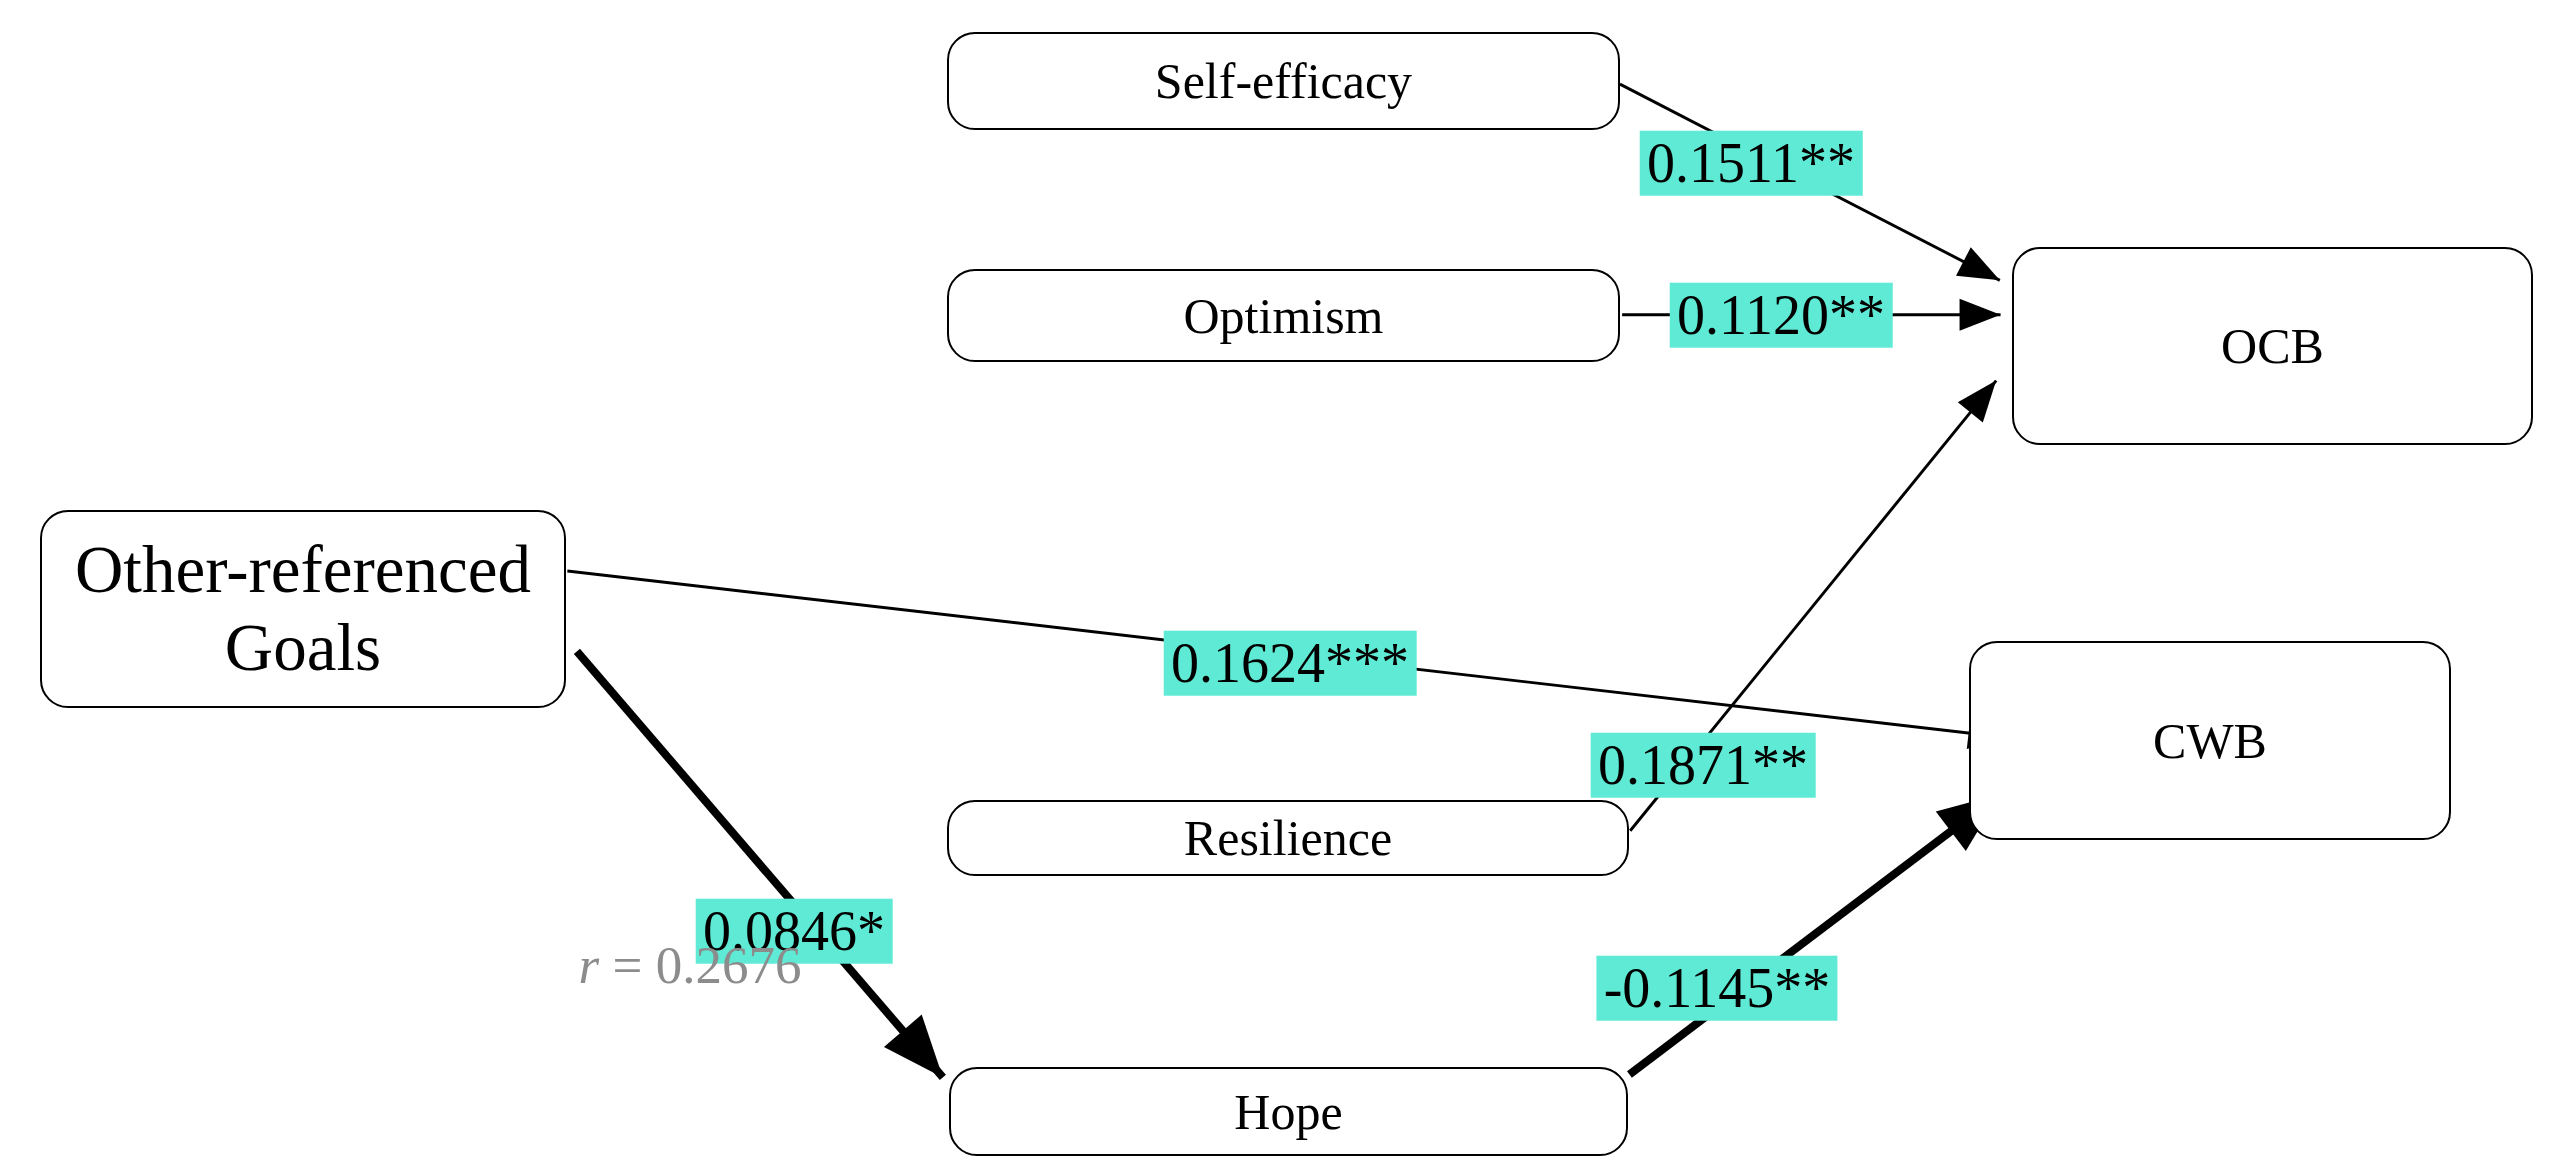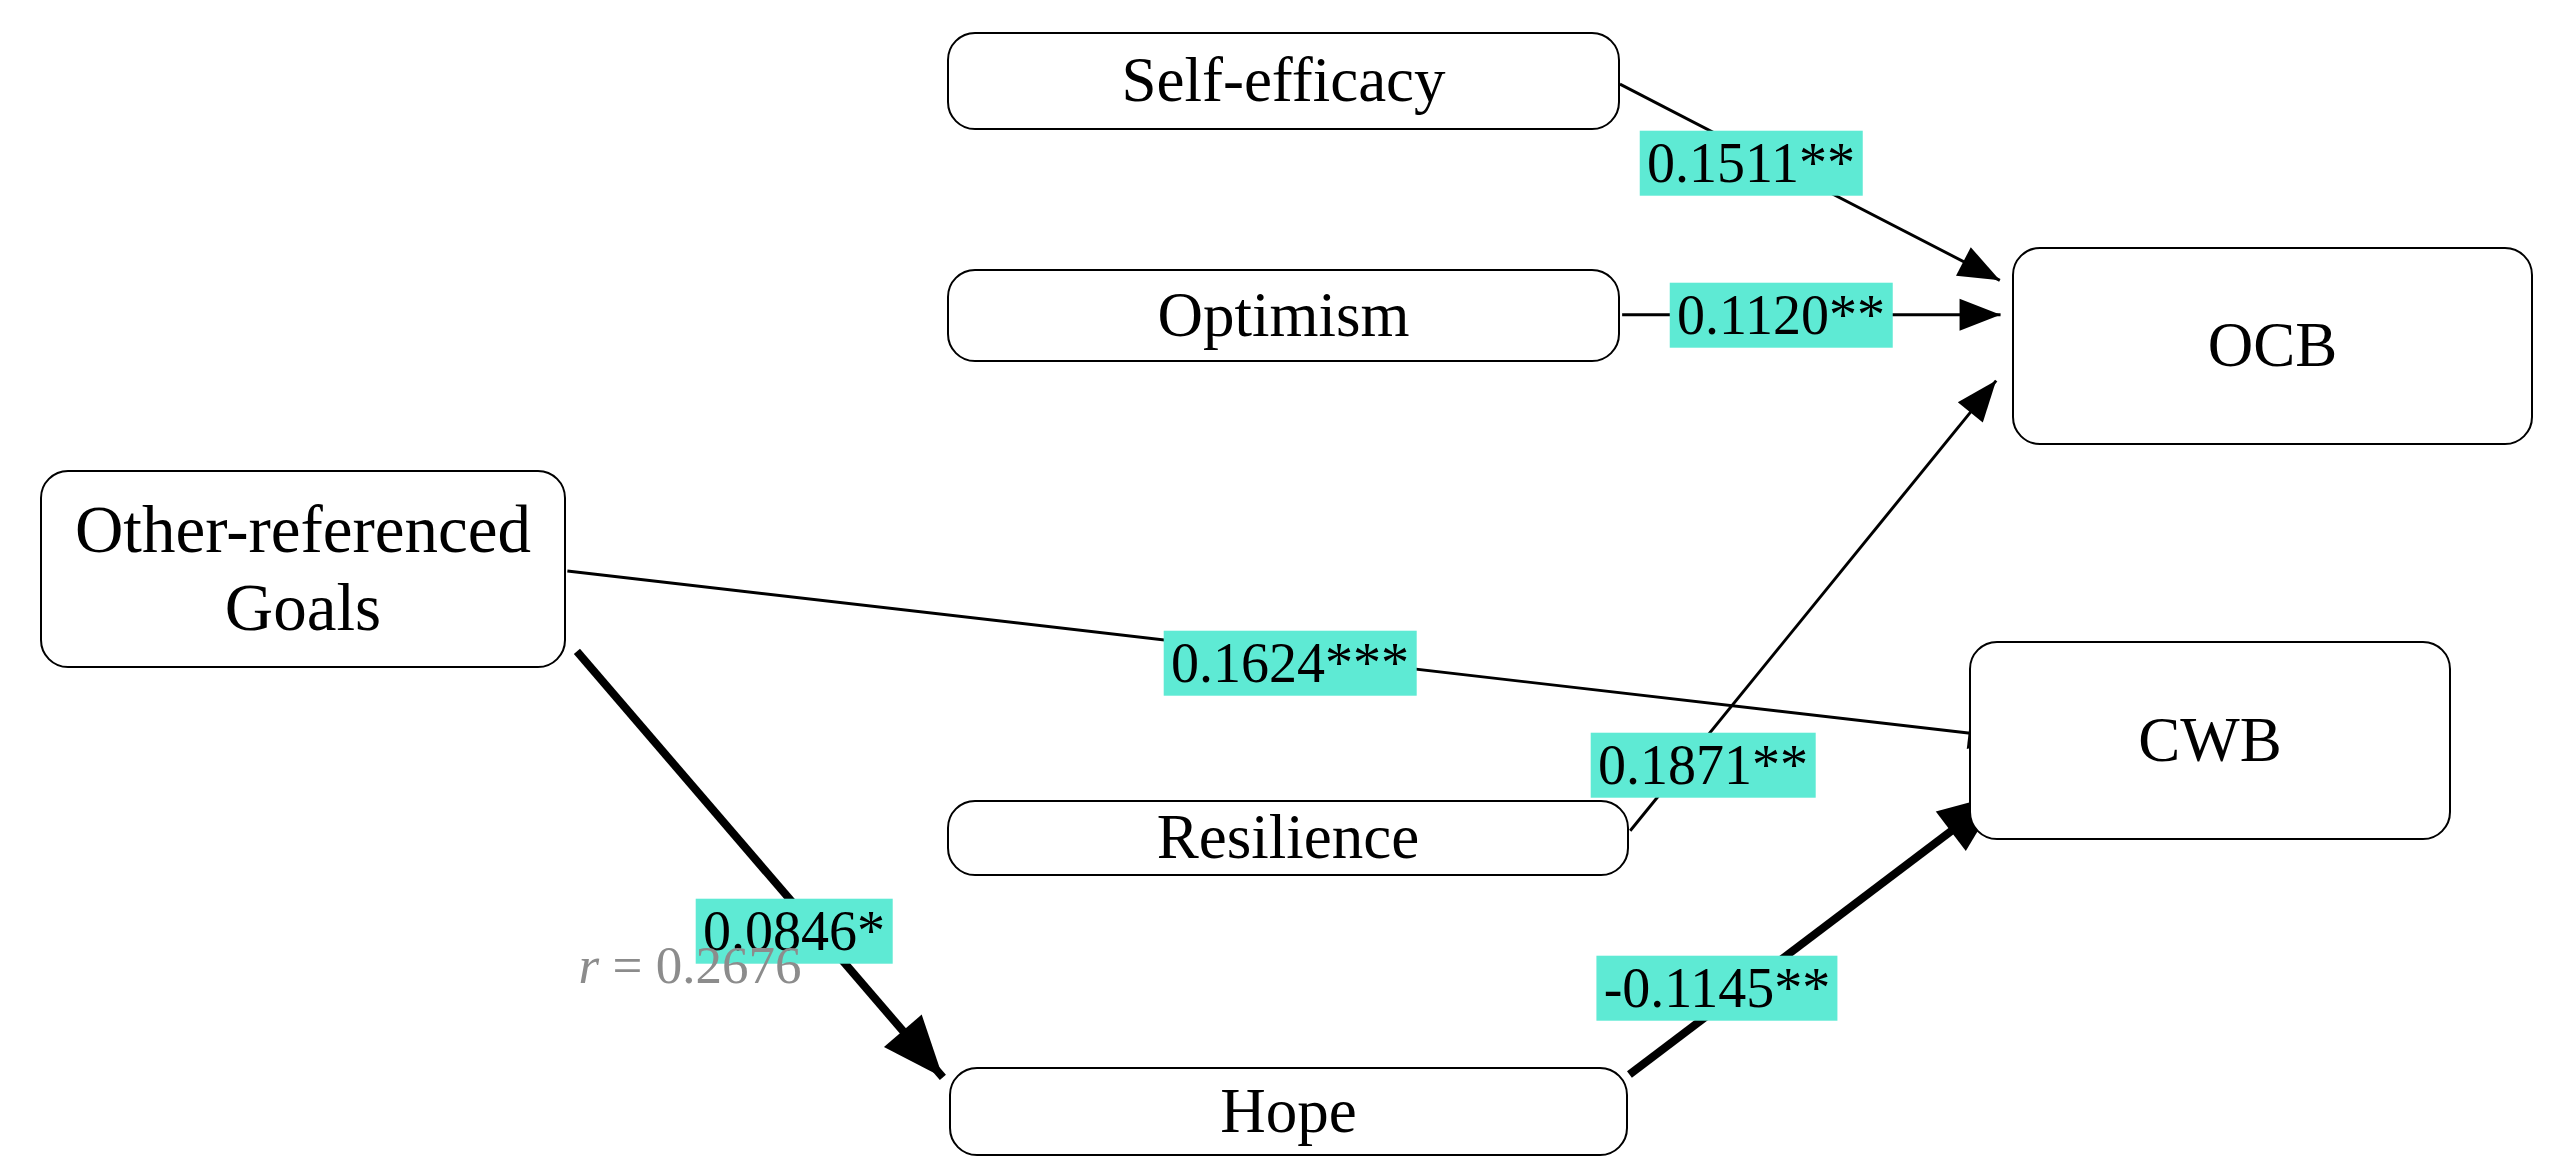--- a/index.html
+++ b/index.html
@@ -26,25 +26,25 @@
     box-sizing: border-box;
     background: #ffffff;
     border: 2.9px solid #000000;
     border-radius: 28px;
     display: flex;
     flex-direction: column;
     align-items: center;
     justify-content: center;
     text-align: center;
     color: #000000;
-    font-size: 63px;
+    font-size: 50px;
     line-height: 1.16;
     white-space: nowrap;
   }
-  .node.small-text { font-size: 67px; }
+  .node.small-text { font-size: 67px; margin-top: 40px; }
   .node-self-efficacy { left: 947px; top: 32px;  width: 673px; height: 98px; }
   .node-optimism      { left: 947px; top: 269px; width: 673px; height: 93px; }
   .node-ocb           { left: 2012px; top: 247px; width: 521px; height: 198px; }
   .node-goals         { left: 40px;   top: 470px; width: 526px; height: 198px; }
   .node-cwb           { left: 1969px; top: 641px; width: 482px; height: 199px; }
   .node-resilience    { left: 947px; top: 800px; width: 682px; height: 76px; }
   .node-hope          { left: 949px; top: 1067px; width: 679px; height: 89px; justify-content: center; }
   .edge-label {
     position: absolute;
     transform: translate(-50%, -50%);

